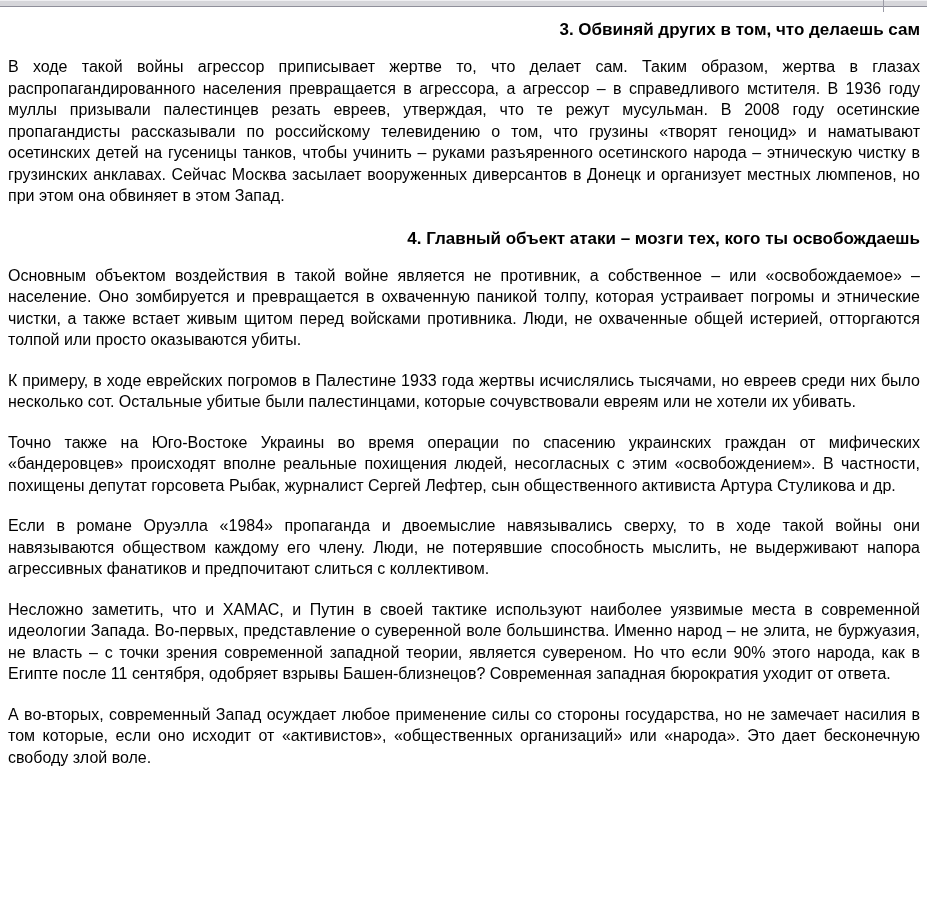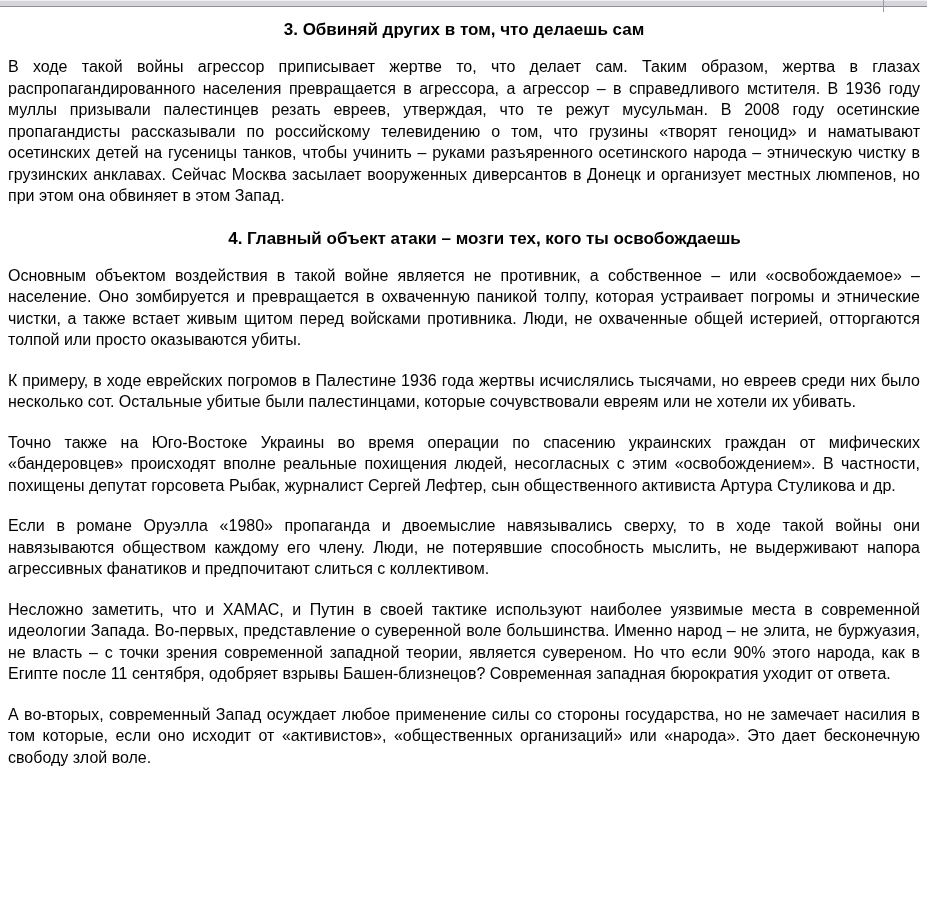--- a/index.html
+++ b/index.html
@@ -35,21 +35,21 @@
     padding: 5px 7px 0 8px;
     font-size: 16px;
     line-height: 21.5px;
     text-align: justify;
   }
   .section-heading {
     font-size: 17px;
     font-weight: bold;
     line-height: 21px;
     margin: 7px 0 12px 0;
-    text-align: center;
+    text-align: right;
   }
   .section-heading.second {
     margin-top: 21px;
     margin-left: 41px;
   }
   .content p {
     margin: 16px 0 19px 0;
   }
 </style>
 </head>
@@ -61,23 +61,23 @@
 <div class="content">
 
   <div class="section-heading">3. Обвиняй других в том, что делаешь сам</div>
 
   <p>В ходе такой войны агрессор приписывает жертве то, что делает сам. Таким образом, жертва в глазах распропагандированного населения превращается в агрессора, а агрессор – в справедливого мстителя. В 1936 году муллы призывали палестинцев резать евреев, утверждая, что те режут мусульман. В 2008 году осетинские пропагандисты рассказывали по российскому телевидению о том, что грузины «творят геноцид» и наматывают осетинских детей на гусеницы танков, чтобы учинить – руками разъяренного осетинского народа – этническую чистку в грузинских анклавах. Сейчас Москва засылает вооруженных диверсантов в Донецк и организует местных люмпенов, но при этом она обвиняет в этом Запад.</p>
 
   <div class="section-heading second">4. Главный объект атаки – мозги тех, кого ты освобождаешь</div>
 
   <p>Основным объектом воздействия в такой войне является не противник, а собственное – или «освобождаемое» – население. Оно зомбируется и превращается в охваченную паникой толпу, которая устраивает погромы и этнические чистки, а также встает живым щитом перед войсками противника. Люди, не охваченные общей истерией, отторгаются толпой или просто оказываются убиты.</p>
 
-  <p>К примеру, в ходе еврейских погромов в Палестине 1936 года жертвы исчислялись тысячами, но евреев среди них было несколько сот. Остальные убитые были палестинцами, которые сочувствовали евреям или не хотели их убивать.</p>
+  <p>К примеру, в ходе еврейских погромов в Палестине 1933 года жертвы исчислялись тысячами, но евреев среди них было несколько сот. Остальные убитые были палестинцами, которые сочувствовали евреям или не хотели их убивать.</p>
 
   <p>Точно также на Юго-Востоке Украины во время операции по спасению украинских граждан от мифических «бандеровцев» происходят вполне реальные похищения людей, несогласных с этим «освобождением». В частности, похищены депутат горсовета Рыбак, журналист Сергей Лефтер, сын общественного активиста Артура Стуликова и др.</p>
 
-  <p>Если в романе Оруэлла «1980» пропаганда и двоемыслие навязывались сверху, то в ходе такой войны они навязываются обществом каждому его члену. Люди, не потерявшие способность мыслить, не выдерживают напора агрессивных фанатиков и предпочитают слиться с коллективом.</p>
+  <p>Если в романе Оруэлла «1984» пропаганда и двоемыслие навязывались сверху, то в ходе такой войны они навязываются обществом каждому его члену. Люди, не потерявшие способность мыслить, не выдерживают напора агрессивных фанатиков и предпочитают слиться с коллективом.</p>
 
   <p>Несложно заметить, что и ХАМАС, и Путин в своей тактике используют наиболее уязвимые места в современной идеологии Запада. Во-первых, представление о суверенной воле большинства. Именно народ – не элита, не буржуазия, не власть – с точки зрения современной западной теории, является сувереном. Но что если 90% этого народа, как в Египте после 11 сентября, одобряет взрывы Башен-близнецов? Современная западная бюрократия уходит от ответа.</p>
 
   <p>А во-вторых, современный Запад осуждает любое применение силы со стороны государства, но не замечает насилия в том которые, если оно исходит от «активистов», «общественных организаций» или «народа». Это дает бесконечную свободу злой воле.</p>
 
 </div>
 
 </body></html>

